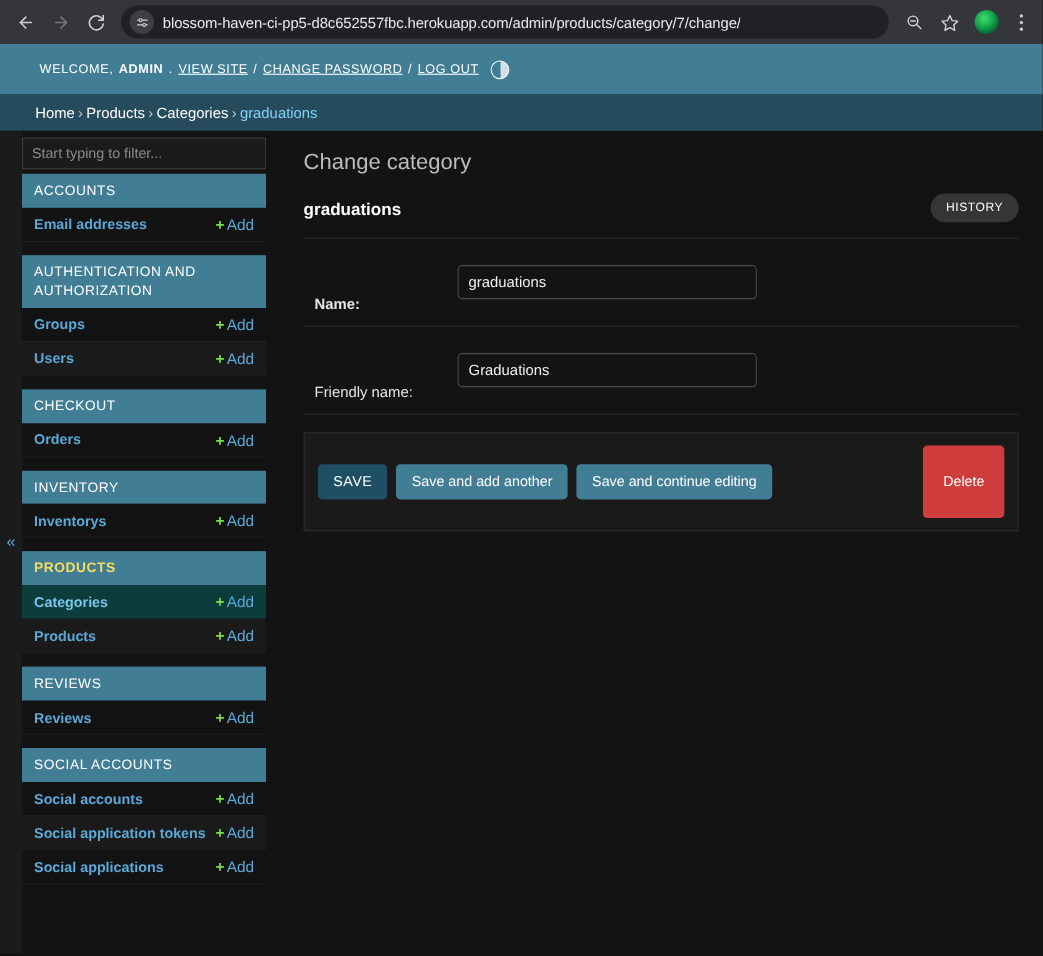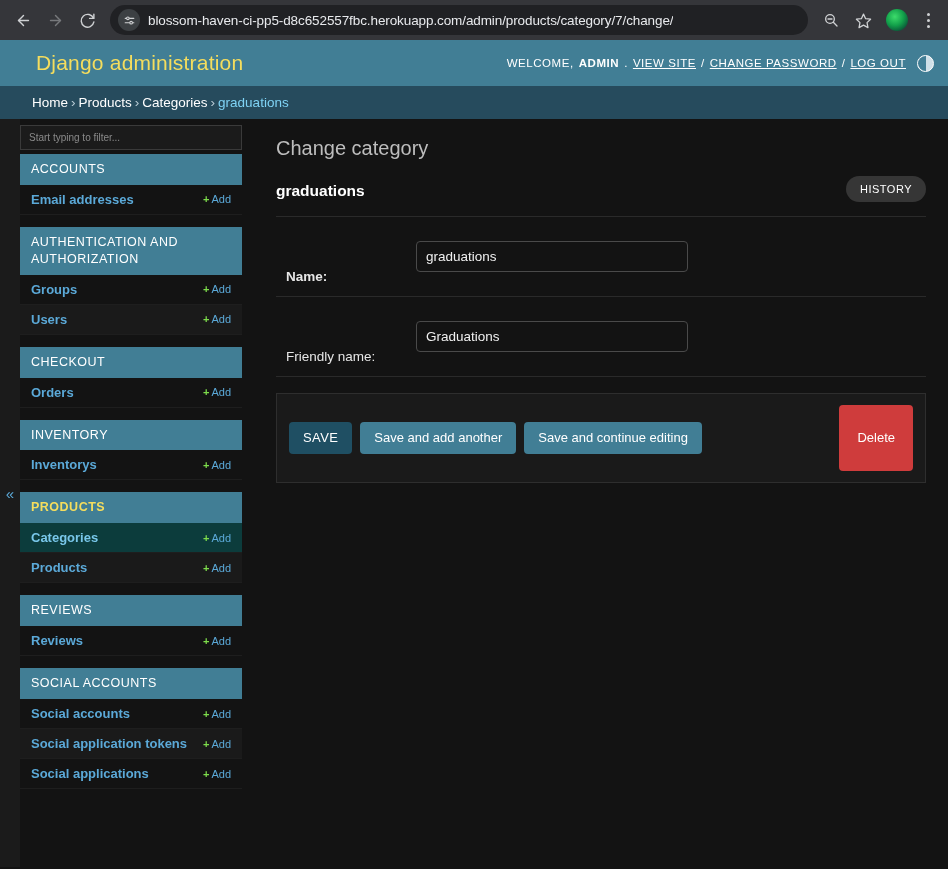--- a/index.html
+++ b/index.html
@@ -153,21 +153,21 @@
     background: #131313;
     padding: 0;
     overflow: hidden;
   }
   .filter-wrap { padding: 6px 0 4px 0; }
   .filter-input {
     width: 100%;
     background: #1b1b1b;
     border: 1px solid #3a3a3a;
     color: #f0abfc;
-    font-size: 10px;
+    font-size: 13px;
     padding: 6px 8px;
     font-family: "Liberation Sans", sans-serif;
     outline: none;
   }
   .filter-input::placeholder { color: #8a8a8a; }
 
   .app-block { margin-bottom: 12px; }
   .app-title {
     background: #417e95;
     color: #ffffff;
@@ -189,21 +189,21 @@
   .model-row.current { background: #0c3c3c; }
   .model-name {
     color: #5ba9d8;
     font-size: 13px;
     font-weight: bold;
     text-decoration: none;
   }
   .model-row.current .model-name { color: #79c7ea; }
   .add-link {
     color: #5ba9d8;
-    font-size: 11px;
+    font-size: 14px;
     text-decoration: none;
     white-space: nowrap;
   }
   .add-link .plus { color: #7ddc4b; font-weight: bold; margin-right: 2px; }
 
   
   .content {
     flex: 1 1 auto;
     padding: 18px 22px 0 34px;
     min-width: 0;
@@ -344,21 +344,20 @@
     <div class="avatar-btn"></div>
     <div class="dots">
         <i></i>
         <i></i>
         <i></i>
       </div>
   </div>
 </div>
 
 <div class="dj-header">
-  <div class="branding">Django administration</div>
   <div class="user-tools">
     <span>WELCOME,</span>
     <b>ADMIN</b>
       <span>.</span>
     <a href="#">VIEW SITE</a>
     <span>/</span>
     <a href="#">CHANGE PASSWORD</a>
     <span>/</span>
     <a href="#">LOG OUT</a>
     <span class="theme-toggle"></span>

